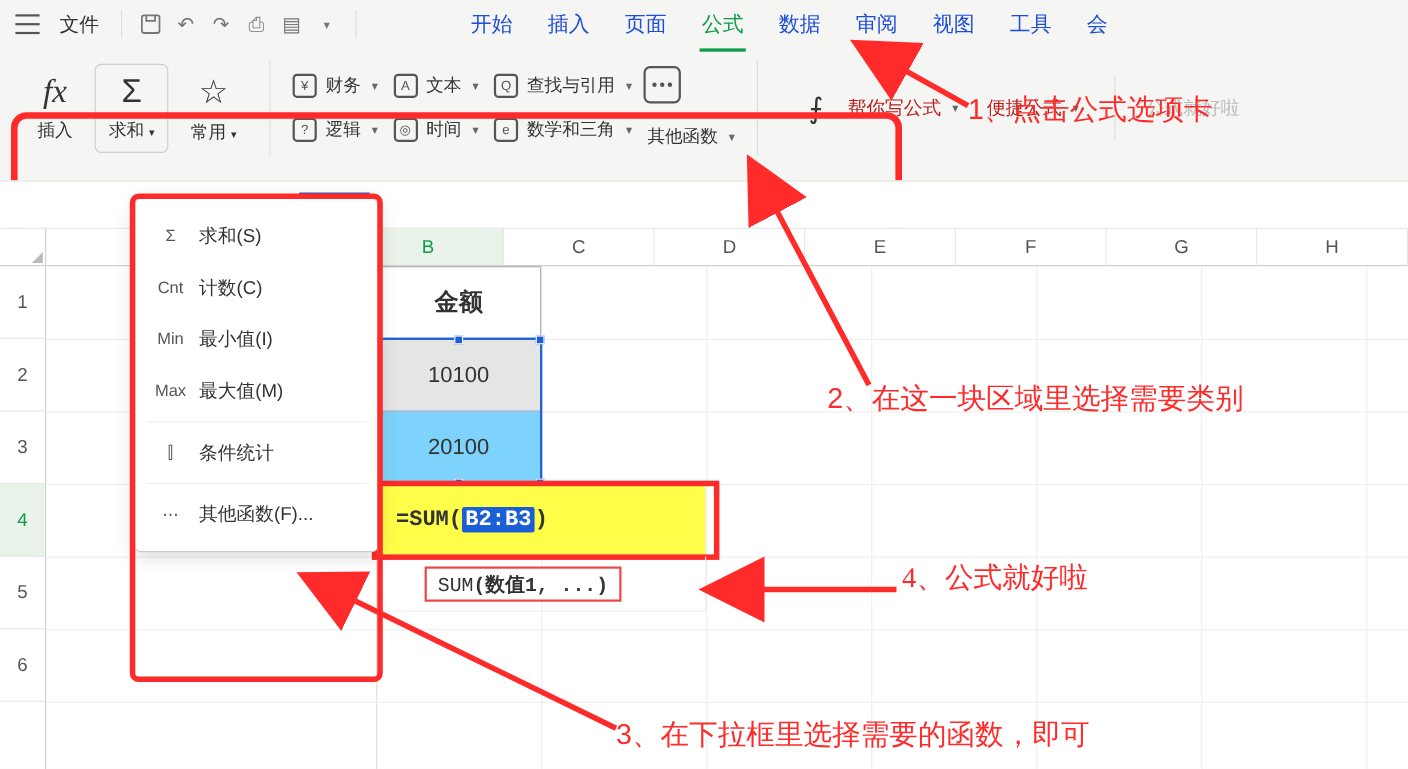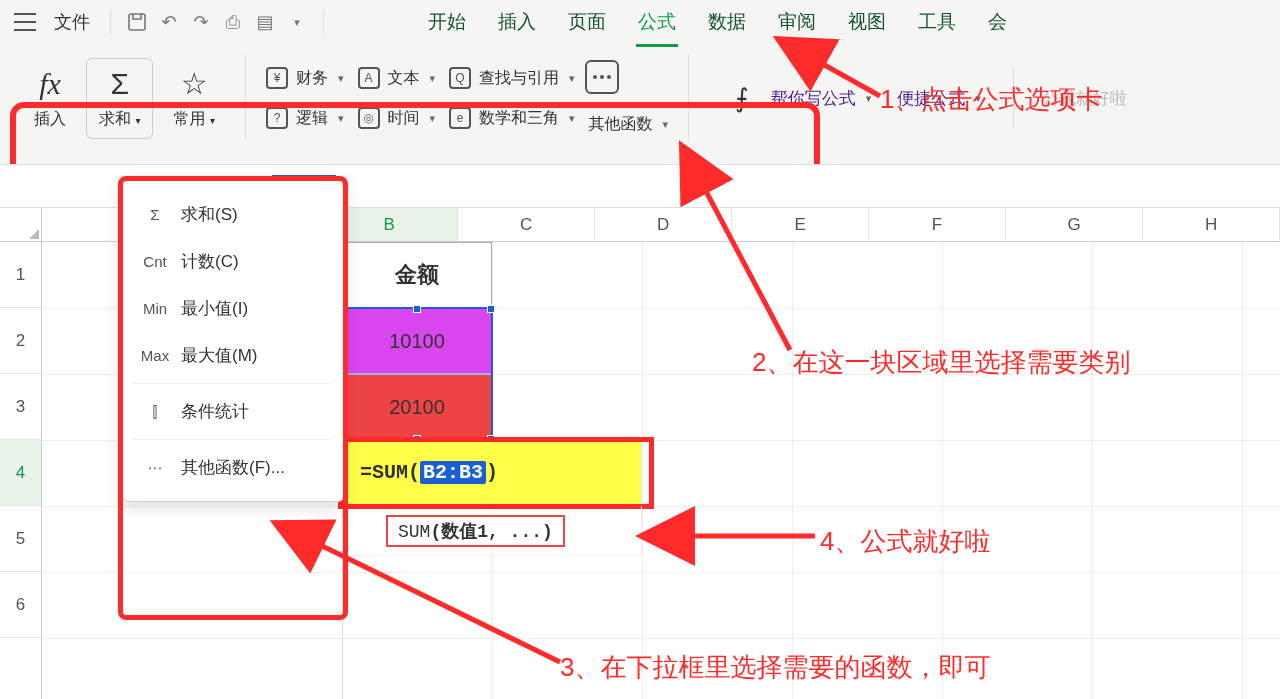--- a/index.html
+++ b/index.html
@@ -20,21 +20,21 @@
   align-items: center;
   padding: 0 8px;
   gap: 4px;
   background: #f5f5f3;
 }
 .menu-ham { width: 22px; height: 18px; display: flex; flex-direction: column; justify-content: space-between; margin: 0 6px; cursor: pointer;}
 .menu-ham span { height: 2px; background:#555; display:block;}
 .menu-file { font-size: 18px; color:#333; padding: 0 8px;}
 .toolbar-icn { width: 28px; height: 28px; display:flex; align-items:center; justify-content:center; color:#777; font-size:18px;}
 .menu-tabs { display:flex; gap: 28px; margin-left: 24px;}
-.menu-tab { font-size: 19px; color:#14532d; padding: 6px 2px; cursor:pointer; position:relative;}
+.menu-tab { font-size: 19px; color:#1d4ed8; padding: 6px 2px; cursor:pointer; position:relative;}
 .menu-tab.active { color:#0d9c4a; }
 .menu-tab.active::after{ content:""; position:absolute; left:0; right:0; bottom:-6px; height:3px; background:#0d9c4a;}
 
 
 .ribbon-wrap { position:relative; height: 120px; }
 .ribbon {
   display:flex;
   align-items:center;
   height: 108px;
   padding: 6px 20px;
@@ -84,41 +84,41 @@
   padding: 10px 0;
   z-index: 20;
 }
 .dd-item { display:flex; align-items:center; gap:12px; padding: 12px 18px; font-size:17px; color:#333; cursor:pointer;}
 .dd-item .dic { width:28px; font-size:15px; color:#555; display:inline-flex; align-items:center; justify-content:center;}
 .dd-sep { height:1px; background:#eee; margin:4px 10px;}
 .dd-highlight { position:absolute; left:118px; top:176px; width:230px; height:444px; border:5px solid #ff2a2a; border-radius:8px; pointer-events:none; z-index:21;}
 
 
 .cell-b1 { left:300px; top:0; border:1px solid #aaa; font-weight:700; font-size:22px;}
-.cell-b2 { left:300px; top:66px; background:#d946ef; border:1px solid #9db7d9; font-size:20px;}
-.cell-b3 { left:300px; top:132px; background:#ef4444; border:1px solid #9db7d9; font-size:20px;}
+.cell-b2 { left:300px; top:66px; background:#e5e5e5; border:1px solid #9db7d9; font-size:20px;}
+.cell-b3 { left:300px; top:132px; background:#7dd3fc; border:1px solid #9db7d9; font-size:20px;}
 .sel-border { position:absolute; left:299px; top:65px; width:152px; height:134px; border:2px solid #1a5fd6; pointer-events:none;}
 .sel-handle { position:absolute; width:8px; height:8px; background:#1a5fd6; border:1px solid #fff;}
 
 .cell-b4 { left:300px; top:198px; width:300px; height:66px; justify-content:flex-start; padding-left:18px; font-family:"Courier New",monospace; font-weight:700; font-size:20px; background:#ffff4a;}
 .cell-b4 .hl2 { background:#1a5fd6; color:#fff; padding:0 3px; border-radius:2px;}
 .b4-frame { position:absolute; left:296px; top:195px; width:316px; height:72px; border:5px solid #ff2a2a; pointer-events:none;}
 
 .cell-b5 { left:300px; top:264px; width:300px; height:50px; justify-content:flex-start; padding-left:44px;}
 .tooltip-box { border:2px solid #ef4444; background:#fff; padding:2px 10px; font-family:"Courier New",monospace; font-size:18px;}
 .tooltip-box b { font-weight:700;}
 
 
 .ann { position:absolute; color:#ff2a2a; font-size:26px; font-weight:400; z-index:30; white-space:nowrap;}
 
 
 .overlay-svg { position:absolute; inset:0; pointer-events:none; z-index:25; }
 
 .right-rb { display:flex; align-items:center; gap:18px; margin-left:30px;}
-.right-rb .t { font-size:17px; color:#4c1d95;}
+.right-rb .t { font-size:17px; color:#b91c1c;}
 .right-rb .muted { color:#bbb; font-size:17px;}
 </style>
 </head>
 <body>
 
 <div class="menubar">
   <div class="menu-ham">
       <span></span>
       <span></span>
       <span></span>
@@ -344,21 +344,21 @@
   <div class="dd-sep"></div>
   <div class="dd-item">
       <span class="dic">⋯</span>
       <span>其他函数(F)...</span>
     </div>
 </div>
 <div class="dd-highlight"></div>
 
 <div class="ann" style="left:880px; top:82px;">1、点击公式选项卡</div>
 <div class="ann" style="left:752px; top:345px;">2、在这一块区域里选择需要类别</div>
-<div class="ann" style="left:820px; top:524px;">4、公式就好啦</div>
+<div class="ann" style="left:820px; top:508px;font-family:Liberation Serif, serif;">4、公式就好啦</div>
 <div class="ann" style="left:560px; top:650px;">3、在下拉框里选择需要的函数，即可</div>
 
 <svg class="overlay-svg" width="1280" height="699">
   <defs>
     <marker id="ah" markerWidth="14" markerHeight="14" refX="3" refY="6" orient="auto">
       <path d="M0,0 L12,6 L0,12 Z" fill="#ff2a2a"></path>
     </marker>
   </defs>
 
   <line x1="880" y1="96" x2="812" y2="58" stroke="#ff2a2a" stroke-width="5" marker-end="url(#ah)"></line>

